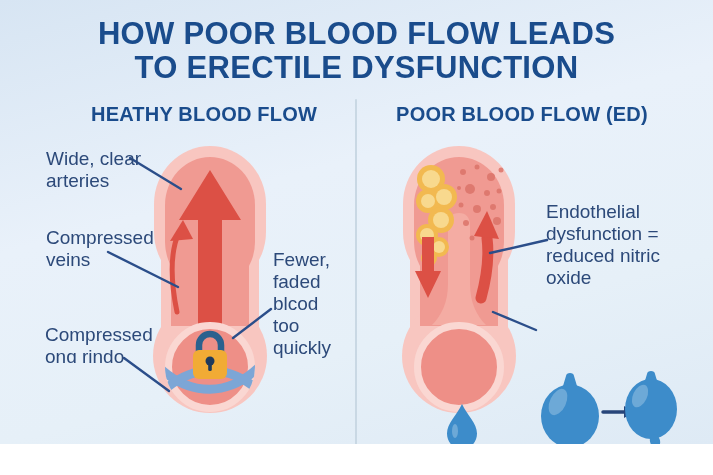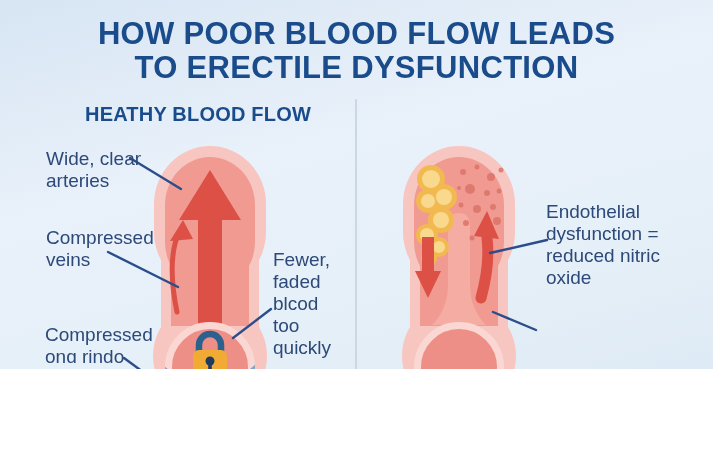--- a/index.html
+++ b/index.html
@@ -1,30 +1,30 @@
 <!DOCTYPE html>
 <html style="--navy: #1A4C8C; --text: #2C4979; --line: #2B4E8A; --divider: #C9D8E4; --outerpink: #F8C6C0; --innersalmon: #F09A92; --bulb: #EE8F87; --ring: #FAD7D2; --red: #DC5045; --palecol: #F4ACA3; --plaque: #F2B950; --plaquelight: #F8D98E; --dot: #DC746A; --lockbody: #F1AB35; --lockshackle: #2B618E; --keyhole: #1E3A5C; --band: #7CA6D6; --blue: #3D8CCA; --arrownavy: #27457A;"><head>
 <meta charset="utf-8">
 <style>
   html,body{margin:0;padding:0;background:#fff;}
   .canvas{
-    position:relative;width:713px;height:369px;overflow:hidden;
+    position:relative;width:713px;height:444px;overflow:hidden;
     font-family:"Liberation Sans","DejaVu Sans",sans-serif;
     background:linear-gradient(165deg,#D7E5F3 0%,#E9F1FA 40%,#E6F0F8 70%,#DEEAF5 100%);
   }
   .title{
     position:absolute;top:17px;left:0;width:713px;text-align:center;
     font-weight:bold;font-size:31px;line-height:34px;letter-spacing:.3px;
     color:var(--navy);
   }
   .hdr{
     position:absolute;top:103px;font-weight:bold;font-size:20px;
     letter-spacing:.2px;color:var(--navy);text-align:center;
   }
-  .hdr-left{left:20px;width:356px}
+  .hdr-left{left:26px;width:356px}
   .hdr-right{left:368px;width:308px}
   .label{
     position:absolute;font-size:19px;line-height:22px;color:var(--text);
     white-space:pre-line;
   }
   .lbl-arteries{left:46px;top:148px}
   .lbl-veins{left:46px;top:227px}
   .lbl-base{left:45px;top:324px}
   .lbl-fewer{left:273px;top:249px;line-height:22px}
   .lbl-athero{left:540px;top:144px}
@@ -187,20 +187,21 @@
       <line class="s-line" x1="493" y1="312" x2="536" y2="330"></line>
     </g>
   </svg>
 
   <div class="title">
     <div>HOW POOR BLOOD FLOW LEADS</div>
     <div>TO ERECTILE DYSFUNCTION</div>
   </div>
 
   <div class="hdr hdr-left">HEATHY BLOOD FLOW</div>
+  <div class="hdr hdr-right">POOR BLOOD FLOW (ED)</div>
 
   <div class="label lbl-arteries">Wide, clear
 arteries</div>
   <div class="label lbl-veins">Compressed
 veins</div>
   <div class="label lbl-base">Compressed
 onɑ rindo</div>
   <div class="label lbl-fewer">Fewer,
 faded
 blcod

